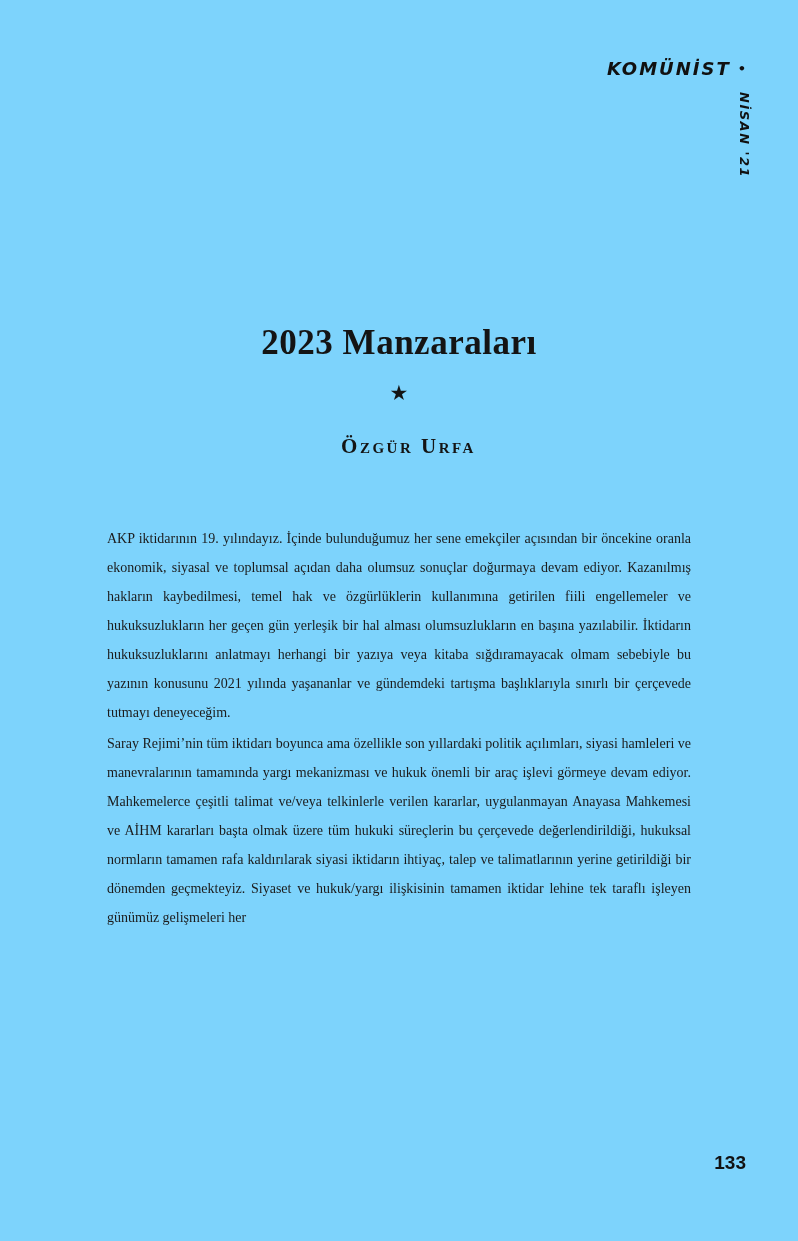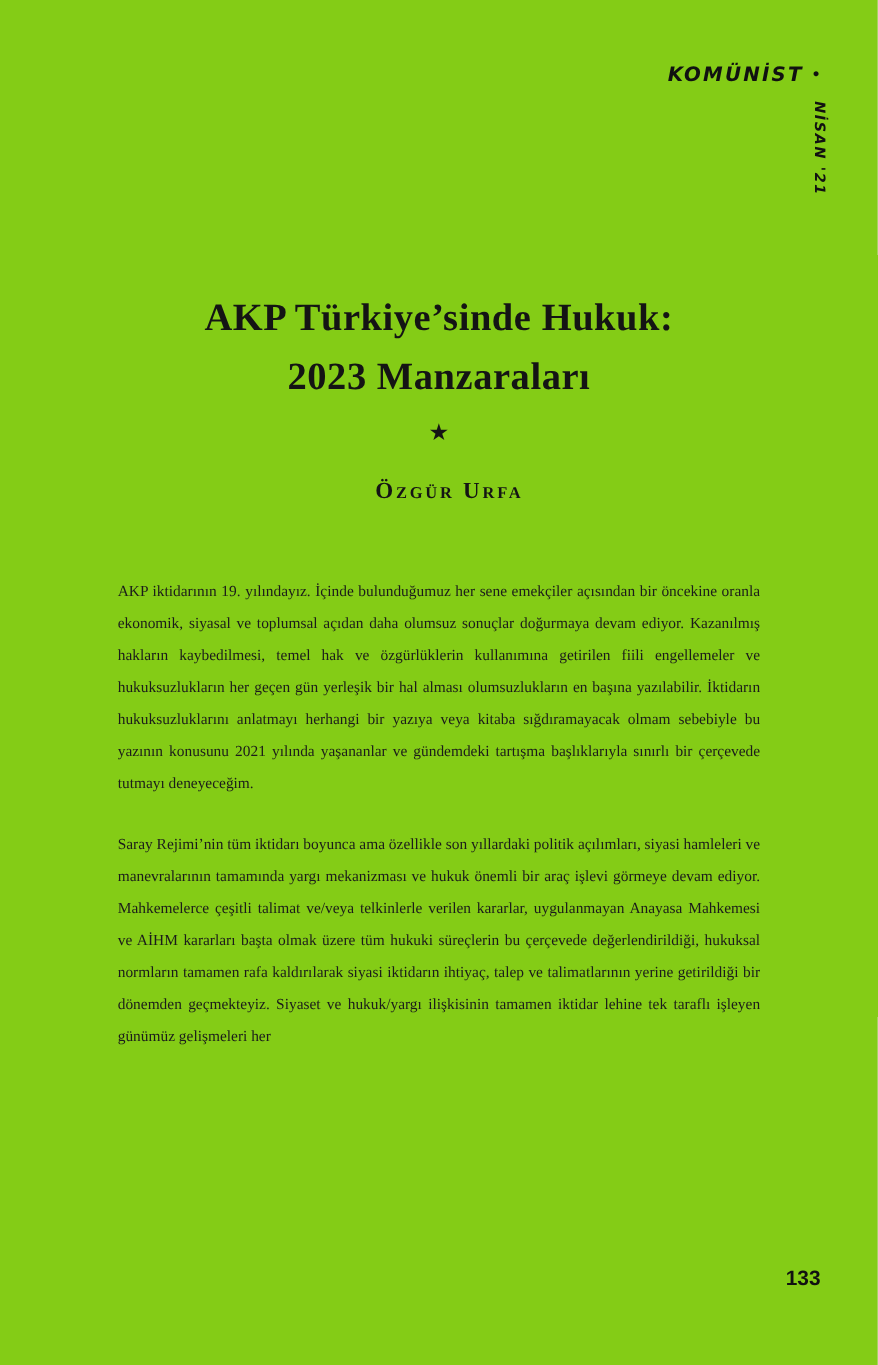--- a/index.html
+++ b/index.html
@@ -2,21 +2,21 @@
 <html lang="tr"><head>
 <meta charset="utf-8">
 <style>
   * { margin: 0; padding: 0; box-sizing: border-box; }
   html, body { background: #e8e8e8; }
   .page {
     position: relative;
     width: 798px;
     height: 1241px;
     margin: 0 auto;
-    background: #84cc16;
+    background: #7dd3fc;
     font-family: "Liberation Serif", serif;
     color: #1b1b1b;
     overflow: hidden;
   }
   .header {
     position: absolute;
     top: 58px;
     right: 52px;
     font-family: "DejaVu Sans", sans-serif;
     font-style: italic;
@@ -83,21 +83,21 @@
     top: 524px;
     left: 107px;
     width: 584px;
     font-size: 14px;
     line-height: 29px;
     text-align: justify;
     hyphens: auto;
     -webkit-hyphens: auto;
     color: #1b1b1b;
   }
-  .article-body p + p { margin-top: 27px; }
+  .article-body p + p { margin-top: 2px; }
   .page-number {
     position: absolute;
     top: 1152px;
     right: 52px;
     font-family: Liberation Sans, sans-serif;
     font-weight: bold;
     font-size: 19px;
     color: #111;
   }
 </style>
@@ -106,21 +106,21 @@
 
 <div class="page">
 
   <div class="header">
     <span>KOMÜNİST</span><span class="bullet">•</span>
   </div>
 
   <div class="issue-vertical">NİSAN '21</div>
 
   <h1 class="title">
-    <span>AKP Türkiye’sinde Hukuk:</span><br>
+    <br>
     <span>2023 Manzaraları</span>
   </h1>
 
   <div class="star-divider">★</div>
 
   <div class="author">Özgür Urfa</div>
 
   <div class="article-body">
     <p lang="tr">AKP iktidarının 19. yılındayız. İçinde bulunduğumuz her sene emekçiler açısından bir öncekine oranla ekonomik, siyasal ve toplumsal açıdan daha olumsuz sonuçlar doğurmaya devam ediyor. Kazanılmış hakların kaybedilmesi, temel hak ve özgürlüklerin kullanımına getirilen fiili engellemeler ve hukuksuzlukların her geçen gün yerleşik bir hal alması olumsuzlukların en başına yazılabilir. İktidarın hukuksuzluklarını anlatmayı herhangi bir yazıya veya kitaba sığdıramayacak olmam sebebiyle bu yazının konusunu 2021 yılında yaşananlar ve gündemdeki tartışma başlıklarıyla sınırlı bir çerçevede tutmayı deneyeceğim.</p>
     <p lang="tr">Saray Rejimi’nin tüm iktidarı boyunca ama özellikle son yıllardaki politik açılımları, siyasi hamleleri ve manevralarının tamamında yargı mekanizması ve hukuk önemli bir araç işlevi görmeye devam ediyor. Mahkemelerce çeşitli talimat ve/veya telkinlerle verilen kararlar, uygulanmayan Anayasa Mahkemesi ve AİHM kararları başta olmak üzere tüm hukuki süreçlerin bu çerçevede değerlendirildiği, hukuksal normların tamamen rafa kaldırılarak siyasi iktidarın ihtiyaç, talep ve talimatlarının yerine getirildiği bir dönemden geçmekteyiz. Siyaset ve hukuk/yargı ilişkisinin tamamen iktidar lehine tek taraflı işleyen günümüz gelişmeleri her</p>

